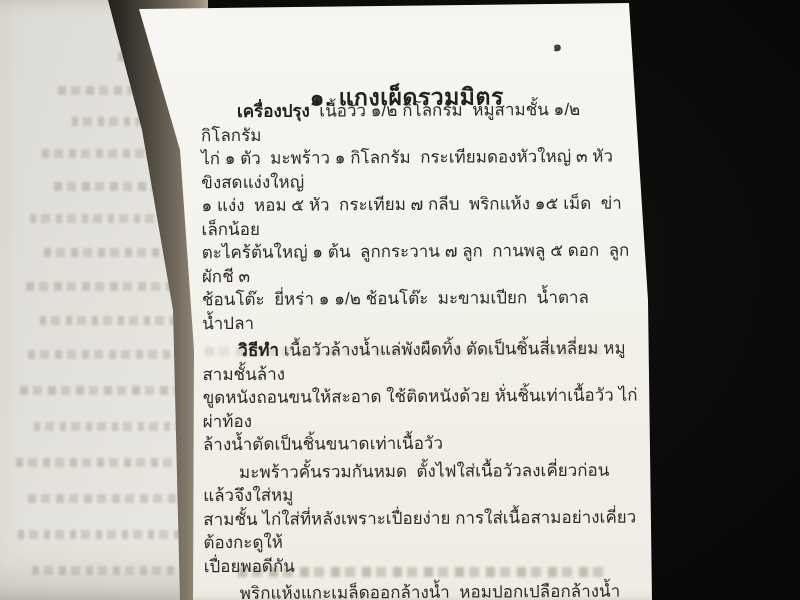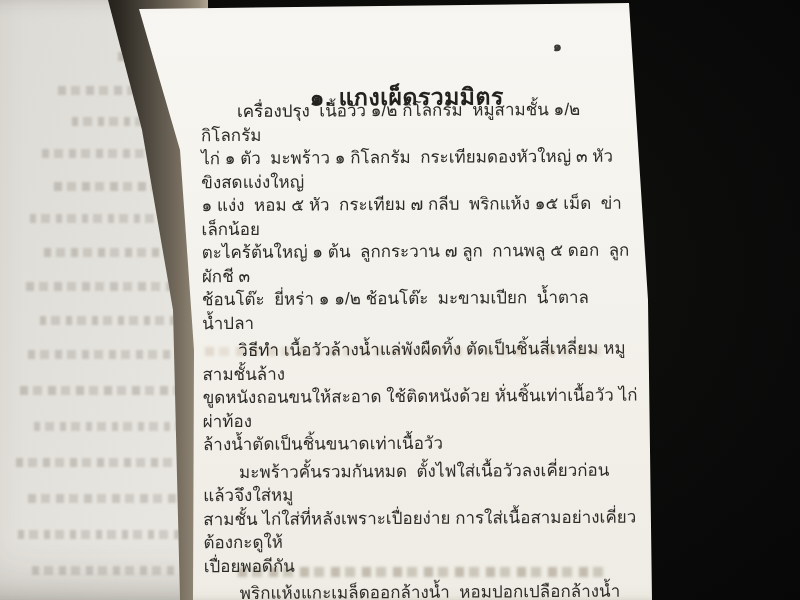--- a/index.html
+++ b/index.html
@@ -68,21 +68,21 @@
   }
   .chapter-title{
     position:absolute;left:202px;top:64px;width:412px;
     text-align:center;font-size:23px;font-weight:bold;letter-spacing:.5px;color:#23221f;
   }
   .body-text{
     position:absolute;left:202px;top:99px;width:436px;
     font-size:17px;line-height:23.5px;
   }
   .body-text p{margin:0 0 4px 0;text-indent:36px;white-space:pre-wrap;}
-  .body-text b{font-weight:normal;color:#23221f;}
+  .body-text b{font-weight:bold;color:#23221f;}
 </style>
 </head>
 <body>
 
 <div class="photo">
   <div class="gutter"></div>
 
   <div class="left-page">
     <div class="ghost-left"></div>
   </div>

